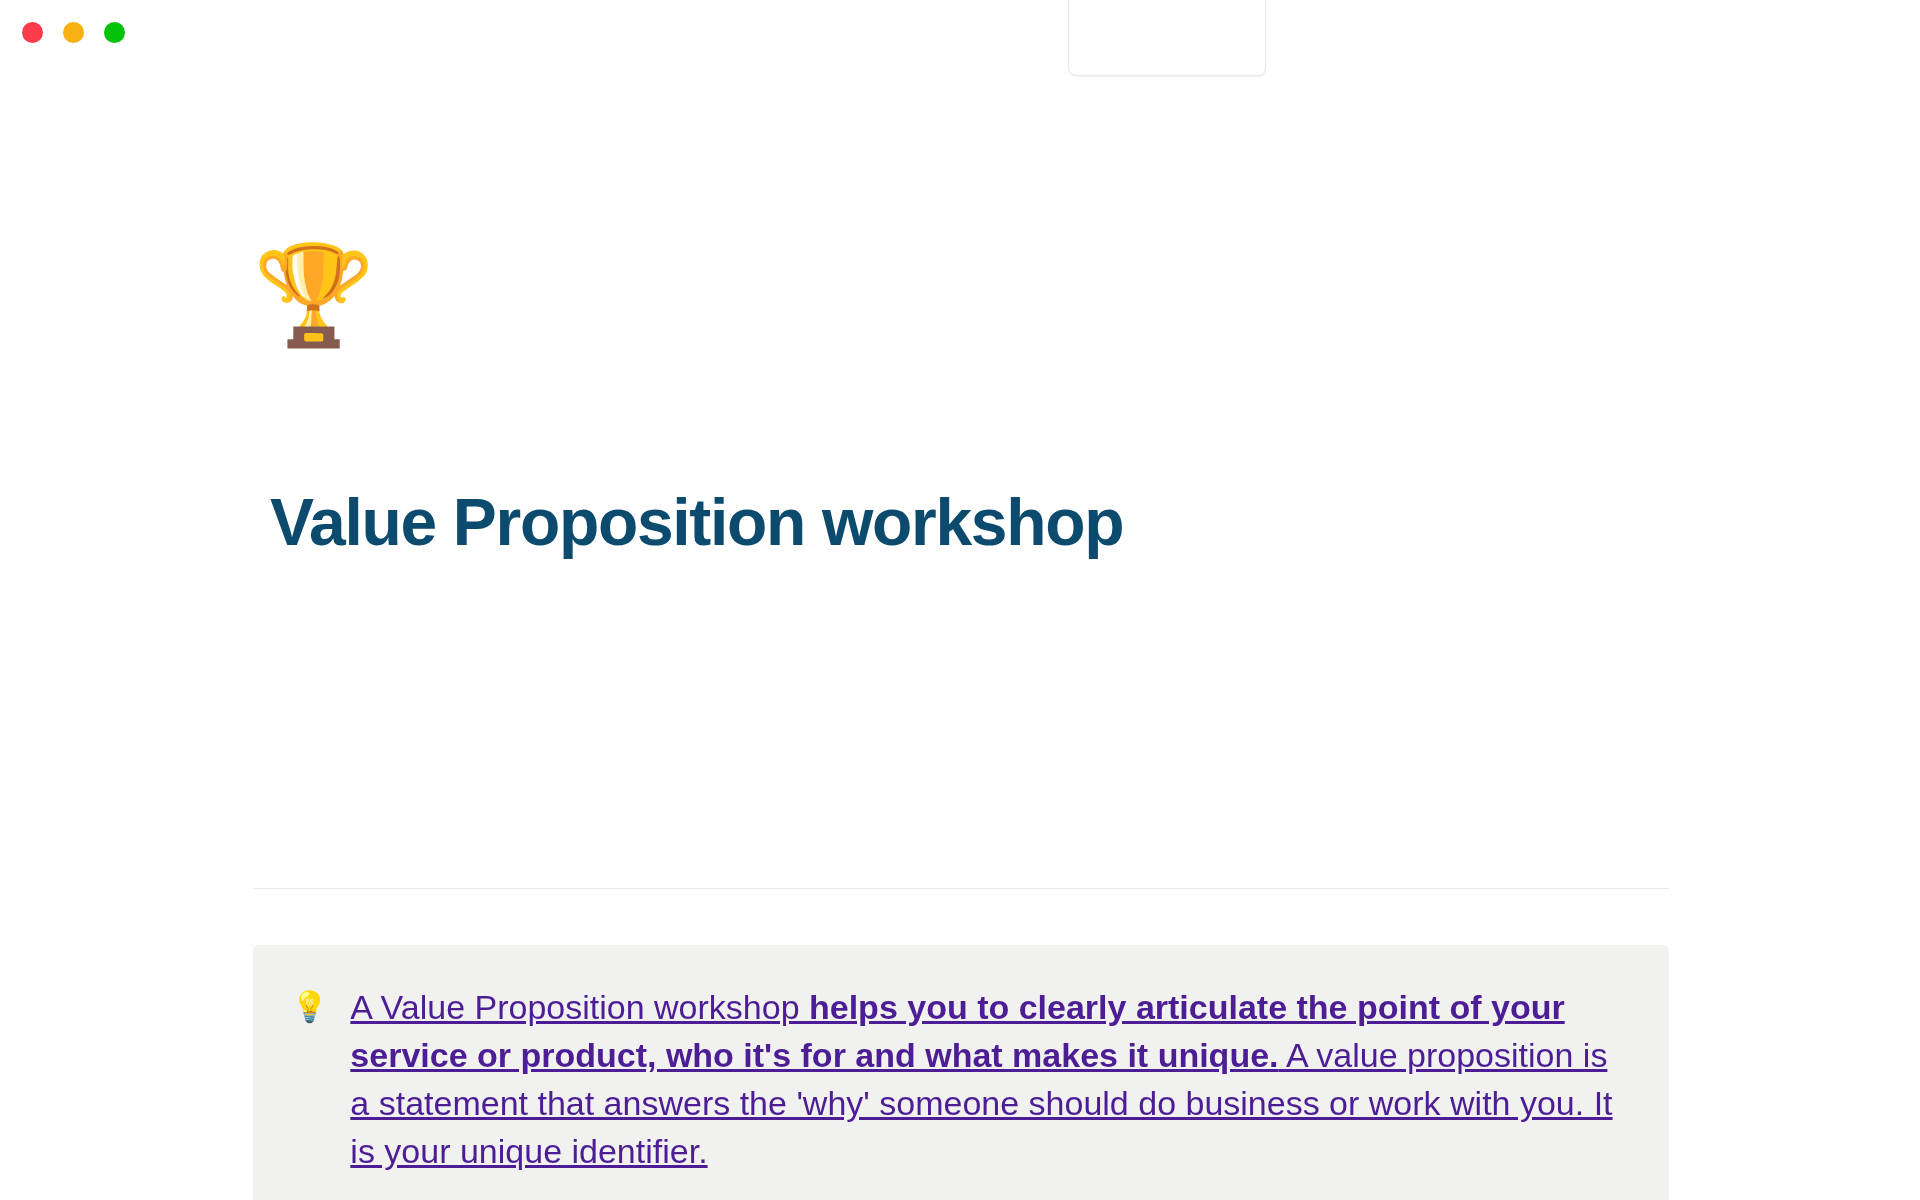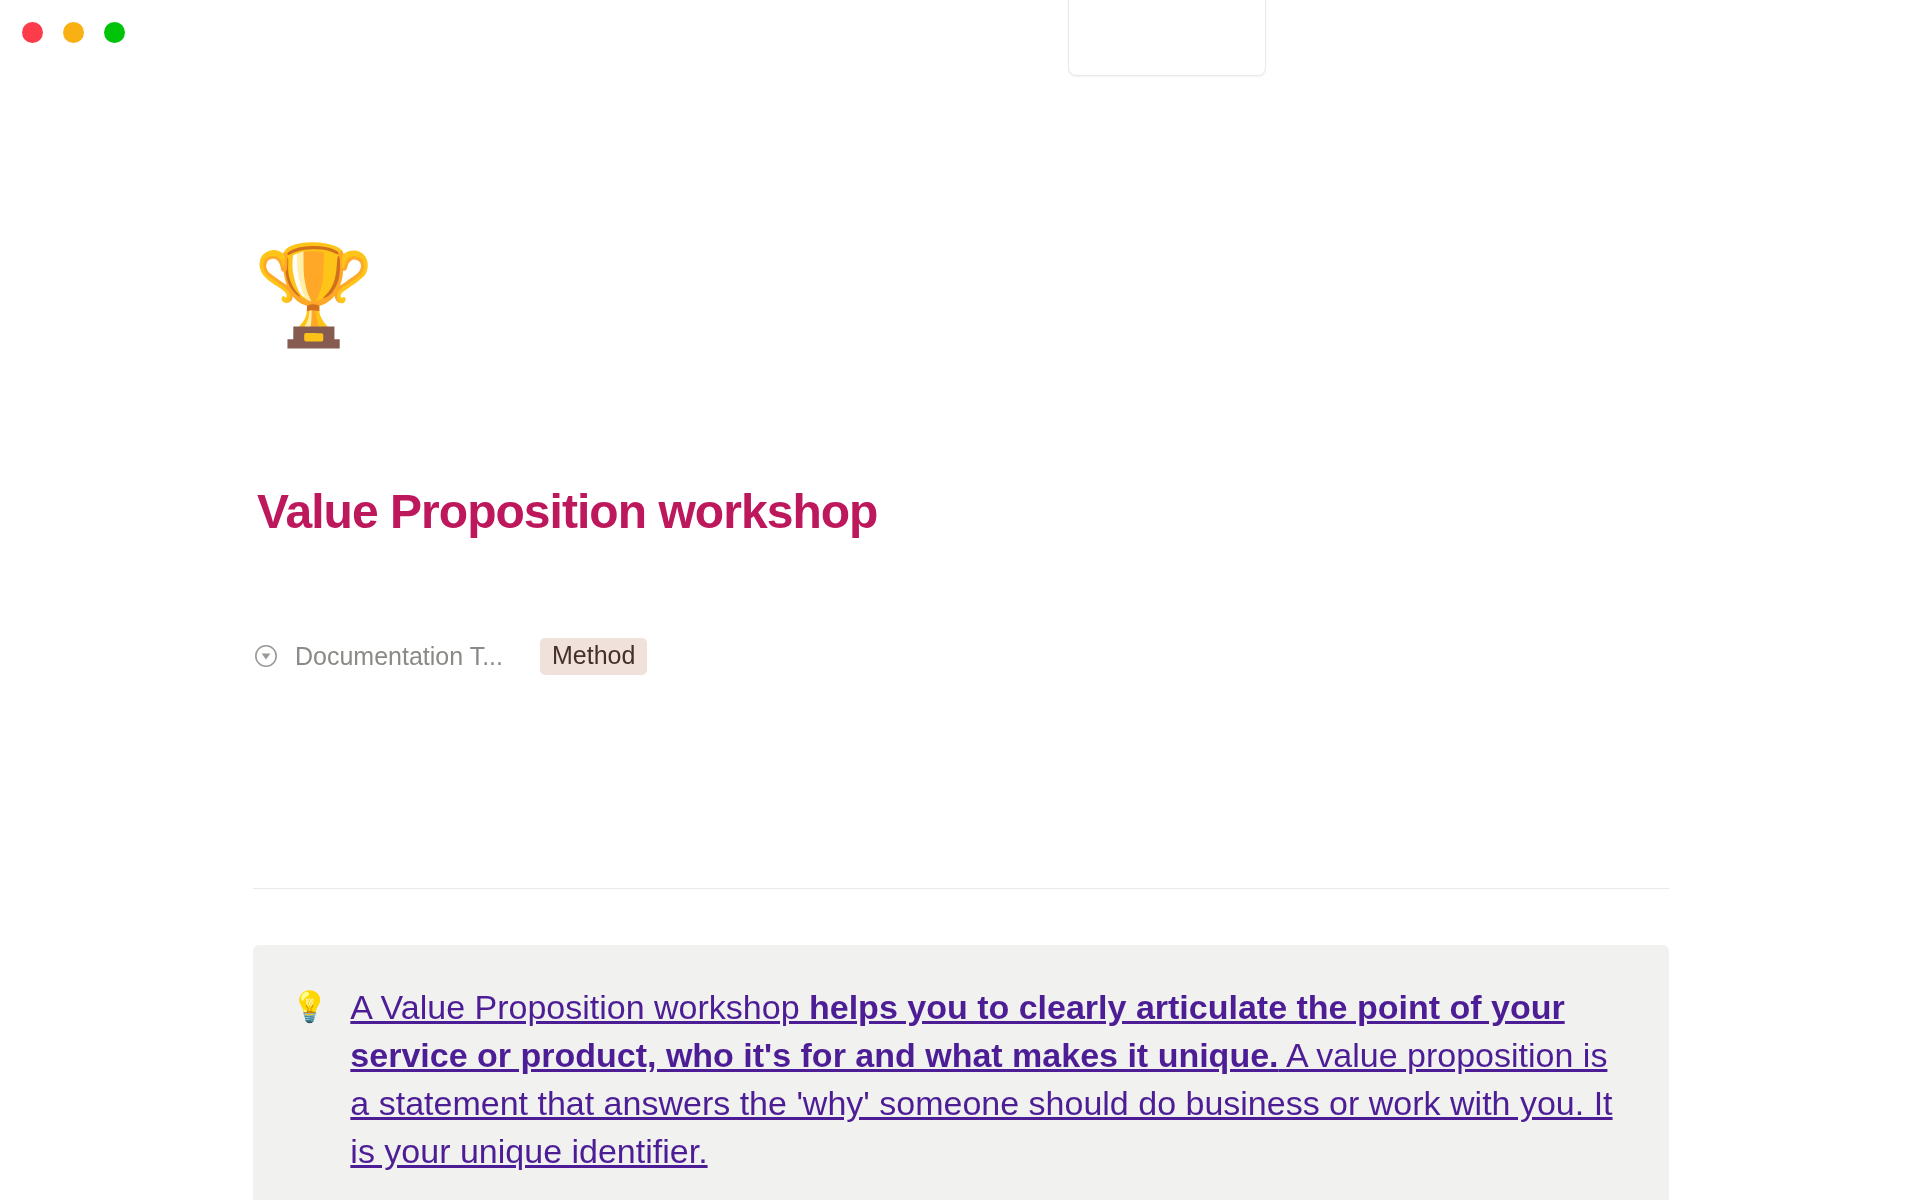--- a/index.html
+++ b/index.html
@@ -75,28 +75,28 @@
     left: 0;
     font-size: 98px;
     line-height: 1;
     font-family: "DejaVu Sans", sans-serif;
     user-select: none;
   }
 
   .page-title {
     position: absolute;
     top: 486px;
-    left: 4px;
+    left: 17px;
     width: 1416px;
     margin: 0;
-    font-size: 48px;
+    font-size: 66px;
     line-height: 1.1;
     font-weight: 700;
     letter-spacing: -0.02em;
-    color: #be185d;
+    color: #0c4a6e;
   }
 
   
   .properties {
     position: absolute;
     top: 634px;
     left: 0;
     width: 1416px;
   }
   .prop-row {
@@ -205,34 +205,20 @@
 
 <div class="page">
   <div class="content-col">
 
     <div class="page-icon">🏆</div>
 
     <h1 class="page-title">Value Proposition workshop</h1>
 
     <div class="properties">
 
-      <div class="prop-row">
-        <div class="prop-label">
-          <span class="prop-icon">
-            <svg width="26" height="26" viewBox="0 0 26 26" fill="none">
-              <circle cx="13" cy="13" r="10.2" stroke="#9b9a96" stroke-width="1.6"></circle>
-              <path d="M8.6 10.6 L17.4 10.6 L13 16.4 Z" fill="#9b9a96"></path>
-            </svg>
-          </span>
-          <span class="prop-label-text">Documentation T...</span>
-        </div>
-        <div class="prop-value">
-          <span class="pill">Method</span>
-        </div>
-      </div>
 
 
 
     </div>
 
     <div class="divider"></div>
 
     <div class="callout">
       <span class="callout-icon">💡</span>
       <div class="callout-text">

